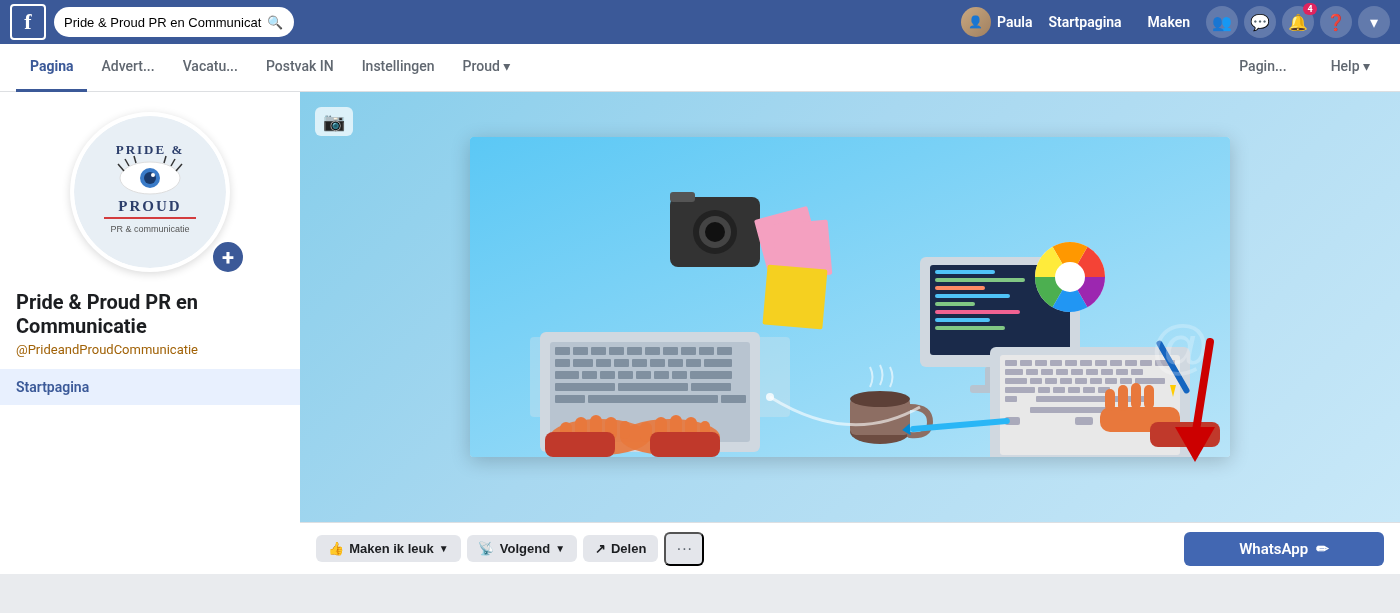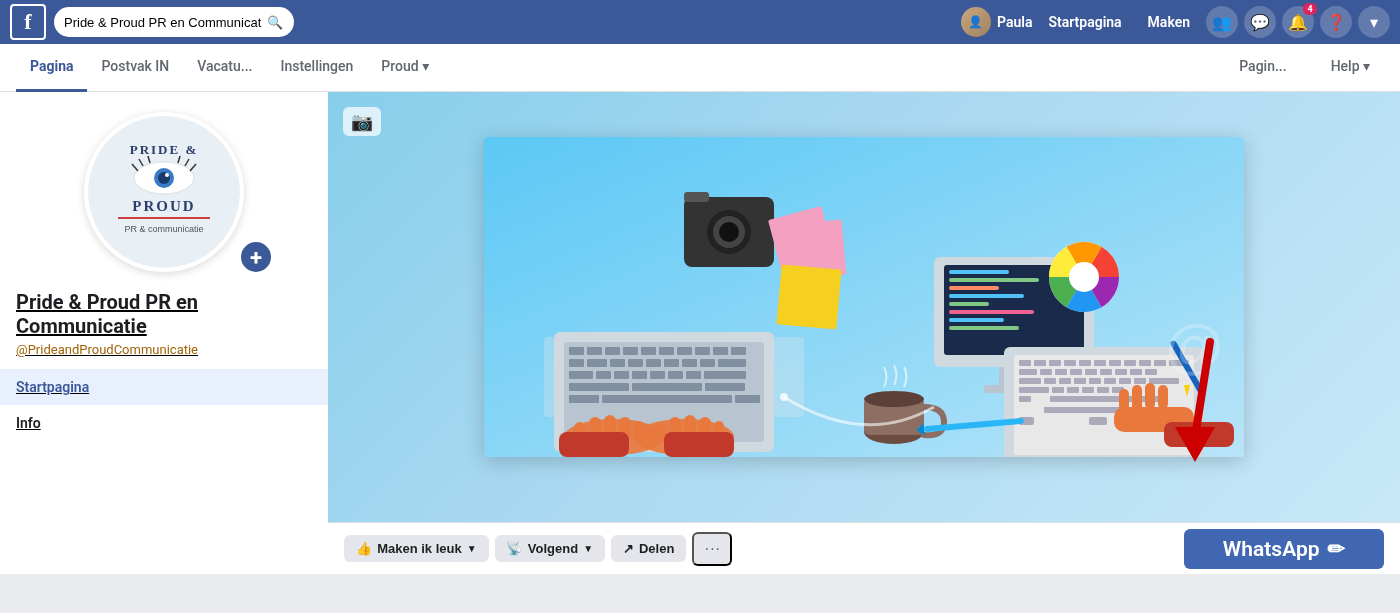--- a/index.html
+++ b/index.html
@@ -113,25 +113,24 @@
     }
 
     
     .main-layout {
       display: flex;
       max-width: 1400px;
     }
 
     
     .sidebar {
-      width: 328px;
+      width: 300px;
       flex-shrink: 0;
       background: white;
       min-height: 470px;
-      text-decoration: underline;
     }
     .profile-pic-area {
       display: flex; justify-content: center;
       padding: 20px 0 10px;
       position: relative;
     }
     .profile-circle {
       width: 160px; height: 160px;
       border-radius: 50%;
       border: 4px solid white;
@@ -225,21 +224,21 @@
       border-radius: 6px;
       font-size: 16px; color: #606770;
       cursor: pointer;
     }
     .whatsapp-btn {
       margin-left: auto;
       background: #4267B2;
       color: white;
       padding: 8px 20px;
       border-radius: 6px;
-      font-size: 21px; font-weight: 600;
+      font-size: 15px; font-weight: 600;
       cursor: pointer;
       display: flex; align-items: center; gap: 8px;
       min-width: 200px; justify-content: center;
     }
   </style>
 </head>
 <body>
 
 <nav class="top-nav">
   <div class="fb-logo">f</div>
@@ -263,24 +262,27 @@
     <div class="nav-icon-btn">❓</div>
     <div class="nav-icon-btn">▾</div>
   </div>
 </nav>
 
 <nav class="page-nav">
   <div class="page-nav-item active">
     <span>Pagina</span>
   </div>
   <div class="page-nav-item">
-    <span>Postvak IN</span>
+    <span>Advert...</span>
   </div>
   <div class="page-nav-item">
     <span>Vacatu...</span>
+  </div>
+  <div class="page-nav-item">
+    <span>Postvak IN</span>
   </div>
   <div class="page-nav-item">
     <span>Instellingen</span>
   </div>
   <div class="page-nav-item">
     <span>Proud ▾</span>
   </div>
   <div class="page-nav-right">
     <div class="page-nav-item">
       <span>Pagin...</span>
@@ -321,23 +323,20 @@
 
           <text x="76" y="116" text-anchor="middle" font-family="Arial,sans-serif" font-size="9" fill="#555">PR &amp; communicatie</text>
         </svg>
       </div>
       <div class="plus-btn">+</div>
     </div>
     <div class="page-name">Pride &amp; Proud PR en Communicatie</div>
     <div class="page-handle">@PrideandProudCommunicatie</div>
     <div class="sidebar-nav-item active">
       <span>Startpagina</span>
-    </div>
-    <div class="sidebar-nav-item">
-      <span>Info</span>
     </div>
   </aside>
 
   <div class="cover-area">
     <div class="cover-photo">
 
       <div style="position:absolute;top:15px;left:15px;background:rgba(255,255,255,0.7);border-radius:6px;padding:4px 8px;font-size:18px;cursor:pointer;z-index:2;">📷</div>
 
       <div class="cover-illustration">
         <div class="illust-bg"></div>

